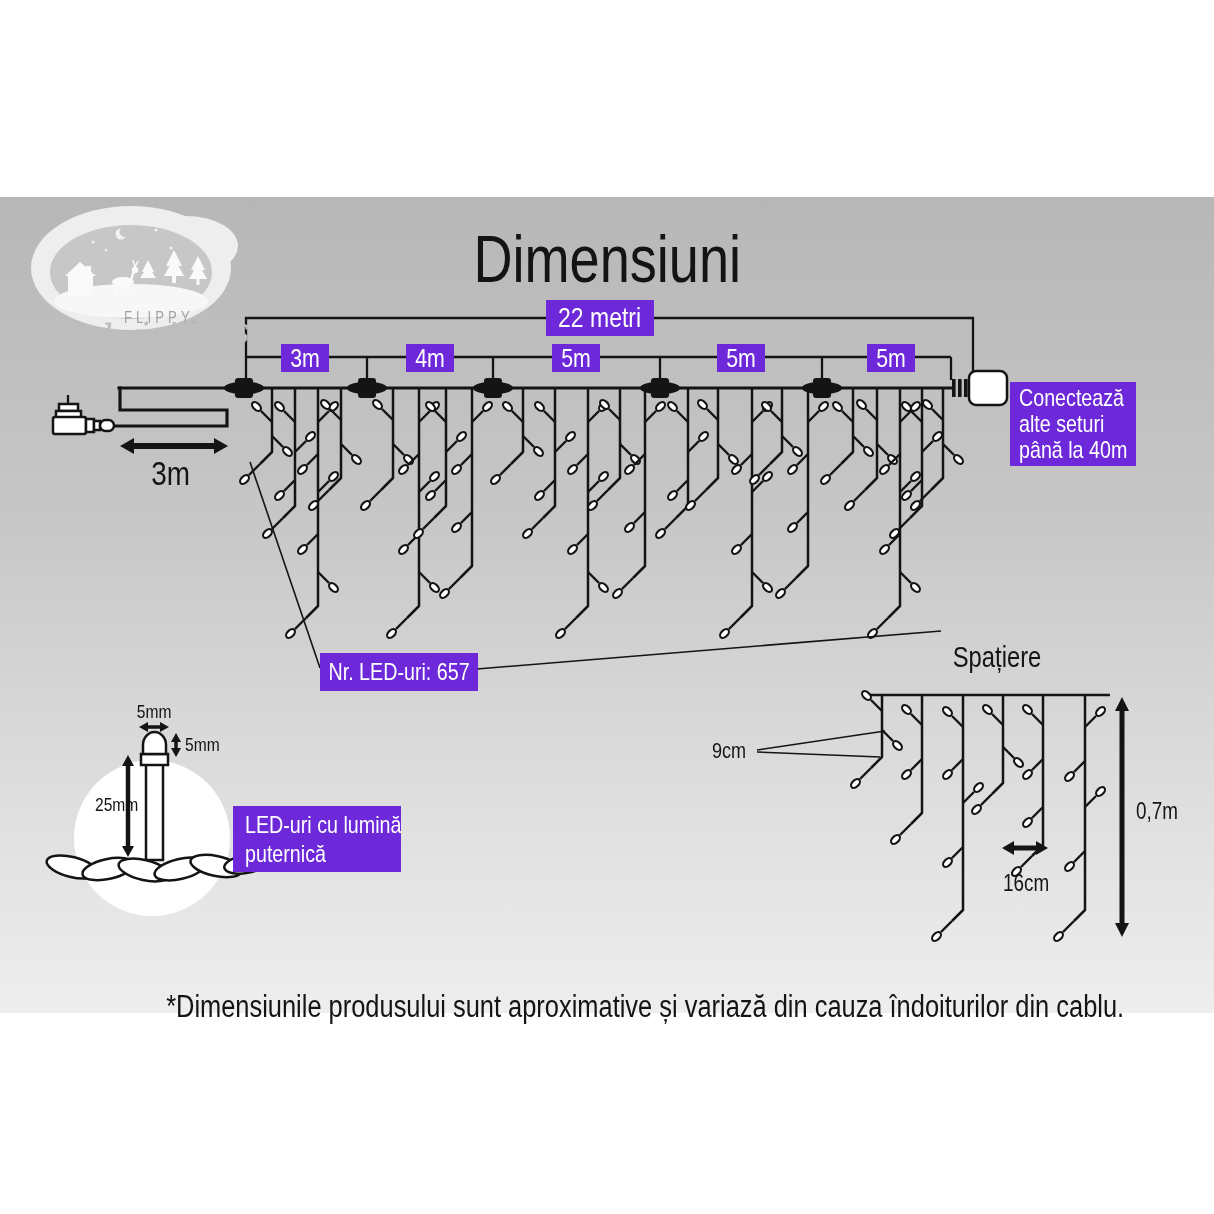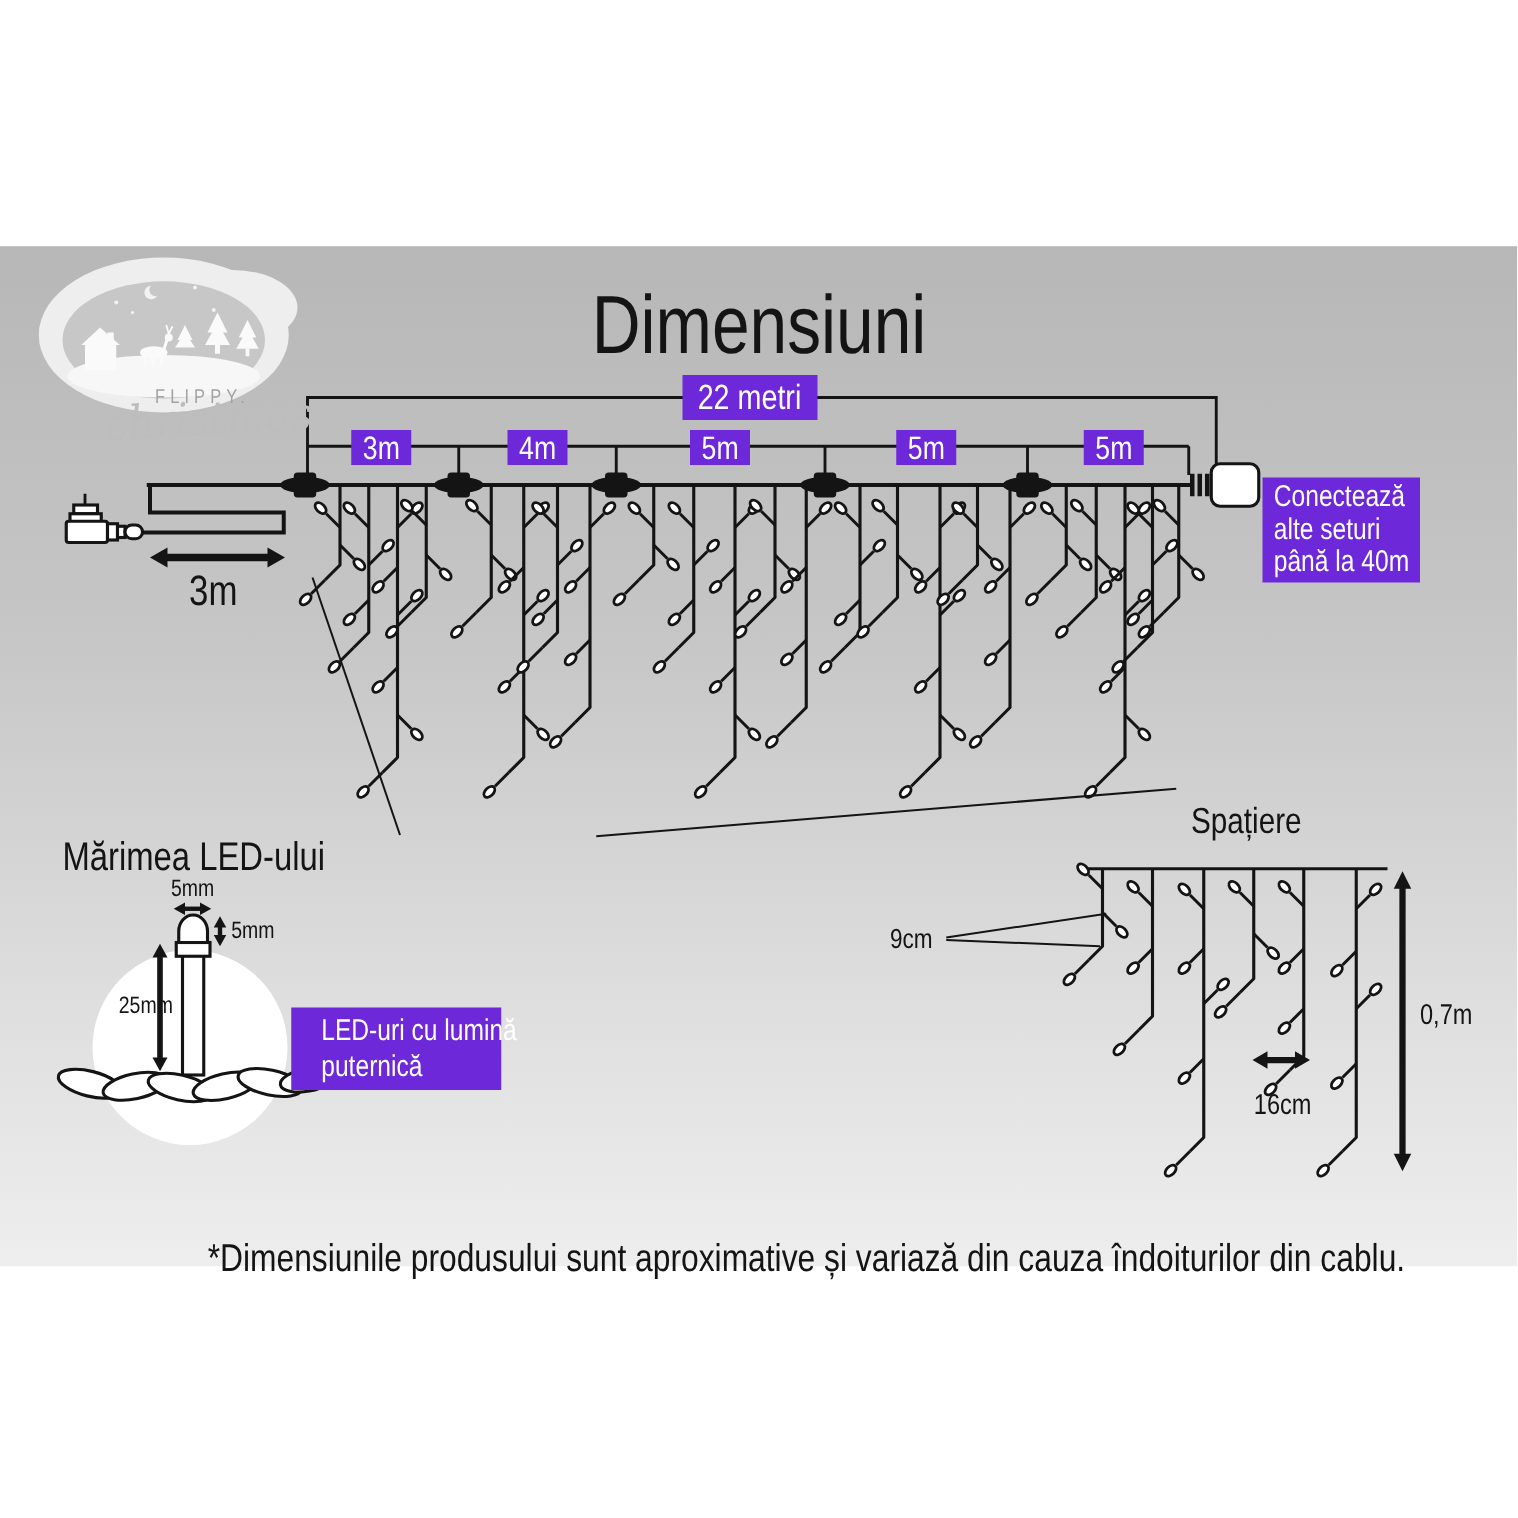--- a/index.html
+++ b/index.html
@@ -354,48 +354,48 @@
   <div class="badge lft stack" style="left:1010px;top:346px;width:126px;height:84px;font-size:24px;line-height:26px;padding-left:9px;box-sizing:border-box;flex-direction:column;align-items:flex-start;justify-content:center;margin-top:36px;">
     <span class="t tl">Conectează</span>
     <span class="t tl">alte seturi</span>
     <span class="t tl">până la 40m</span>
   </div>
 
   <div class="lbl ctr" style="left:135px;top:454px;width:72px;font-size:34px;">
     <span class="t">3m</span>
   </div>
 
+  <div class="badge" style="left:320px;top:653px;width:158px;height:38px;font-size:24px;">
+    <span class="t">Nr. LED-uri: 657</span>
+  </div>
 
   <div class="lbl ctr" style="left:927px;top:641px;width:140px;font-size:29px;justify-content:center;">
     <span class="t">Spațiere</span>
   </div>
   <div class="lbl" style="left:712px;top:738px;font-size:22px;">
     <span class="t tl">9cm</span>
   </div>
   <div class="lbl ctr" style="left:993px;top:870px;width:66px;font-size:23px;">
     <span class="t">16cm</span>
   </div>
   <div class="lbl" style="left:1136px;top:798px;font-size:23px;">
     <span class="t tl">0,7m</span>
   </div>
 
-  <div class="lbl" style="left:50px;top:667px;font-size:32px;">
-    <span class="t tl">Mărimea LED-ului</span>
-  </div>
   <div class="lbl ctr" style="left:128px;top:701px;width:52px;font-size:19px;">
     <span class="t">5mm</span>
   </div>
   <div class="lbl" style="left:185px;top:734px;font-size:19px;">
     <span class="t tl">5mm</span>
   </div>
   <div class="lbl" style="left:80px;top:794px;font-size:19px;margin-left:15px;">
     <span class="t tl">25mm</span>
   </div>
 
-  <div class="badge lft stack" style="left:233px;top:806px;width:168px;height:66px;font-size:24px;line-height:29px;padding-left:24px;box-sizing:border-box;flex-direction:column;align-items:flex-start;justify-content:center;">
+  <div class="badge lft stack" style="left:233px;top:806px;width:168px;height:66px;font-size:24px;line-height:29px;padding-left:12px;box-sizing:border-box;flex-direction:column;align-items:flex-start;justify-content:center;">
     <span class="t tl">LED-uri cu lumină</span>
     <span class="t tl">puternică</span>
   </div>
 
   <div class="lbl ctr" style="left:0;top:989px;width:1214px;font-size:31px;margin-left:38px;">
     <span class="t">*Dimensiunile produsului sunt aproximative și variază din cauza îndoiturilor din cablu.</span>
   </div>
 </div>
 
 </body></html>

